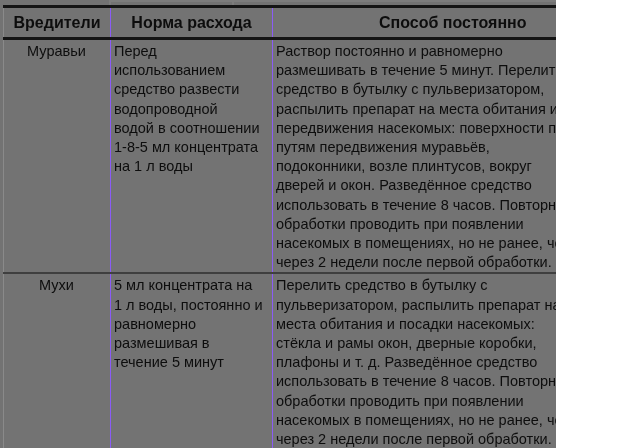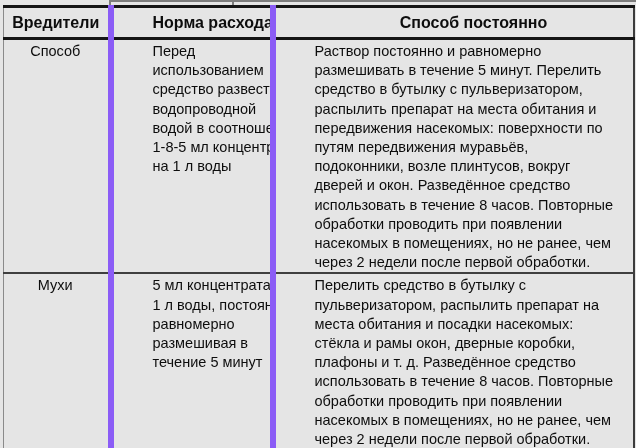--- a/index.html
+++ b/index.html
@@ -1,20 +1,20 @@
 <!DOCTYPE html>
 <html><head>
 <meta charset="utf-8">
 <style>
   html, body { margin: 0; padding: 0; background: #ffffff; }
   .page {
     position: relative;
-    width: 636px;
+    width: 556px;
     height: 448px;
-    background: #e5e5e5;
+    background: #737373;
     overflow: hidden;
     font-family: "Liberation Sans", "DejaVu Sans", sans-serif;
     color: #111111;
   }
   
   .top-line {
     position: absolute;
     top: 0;
     left: 110px;
     width: 526px;
@@ -51,21 +51,21 @@
     font-size: 16px;
     font-weight: bold;
     text-align: center;
     vertical-align: middle;
     height: 29px;
     padding: 0;
     overflow: hidden;
     white-space: nowrap;
     color: #0d0d0d;
   }
-  th + th, td + td { border-left: 6px solid #8b5cf6; padding-left: 39px; }
+  th + th, td + td { border-left: 1px solid #8b5cf6; }
 
   tbody tr { border-bottom: 2px solid #3f3f3f; }
   td {
     vertical-align: top;
     font-size: 14.5px;
     line-height: 19.2px;
     padding: 2px 1px 0 3px;
     white-space: pre;
     overflow: hidden;
     color: #0d0d0d;
@@ -91,21 +91,21 @@
     </colgroup>
     <thead>
       <tr>
         <th>Вредители</th>
         <th>Норма расхода</th>
         <th>Способ постоянно</th>
       </tr>
     </thead>
     <tbody>
       <tr class="row-ants">
-        <td class="pest">Способ</td>
+        <td class="pest">Муравьи</td>
         <td class="dosage">Перед
 использованием
 средство развести
 водопроводной
 водой в соотношении
 1-8-5 мл концентрата
 на 1 л воды</td>
         <td class="application">Раствор постоянно и равномерно
 размешивать в течение 5 минут. Перелить
 средство в бутылку с пульверизатором,

